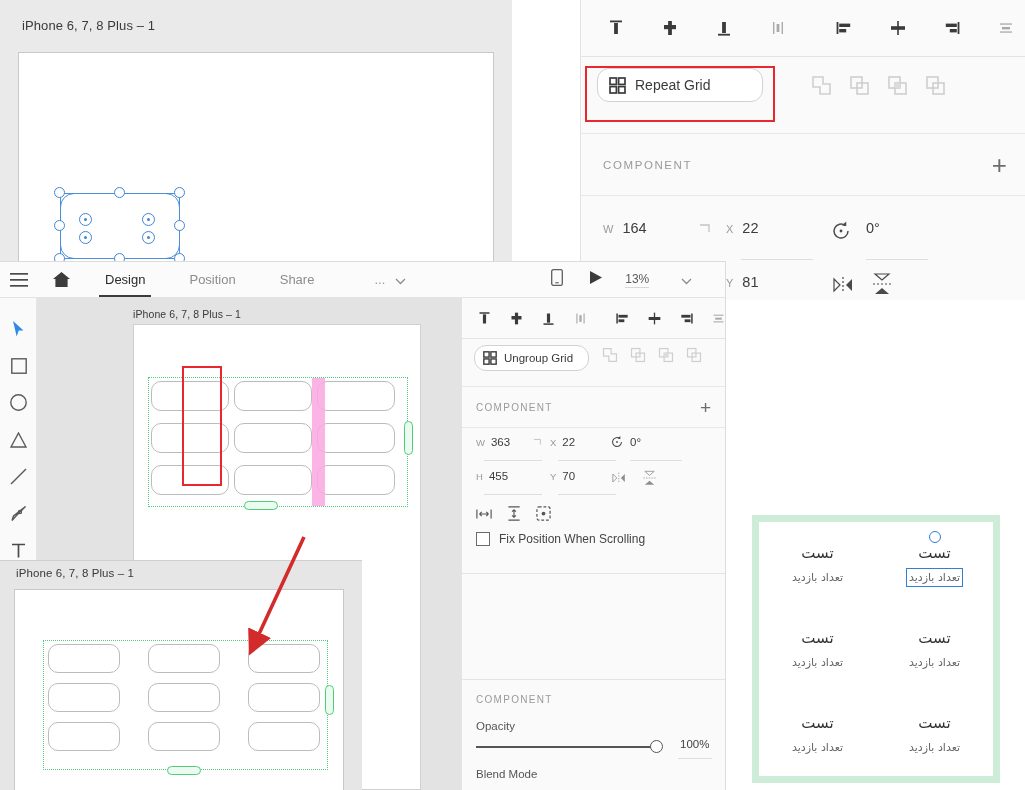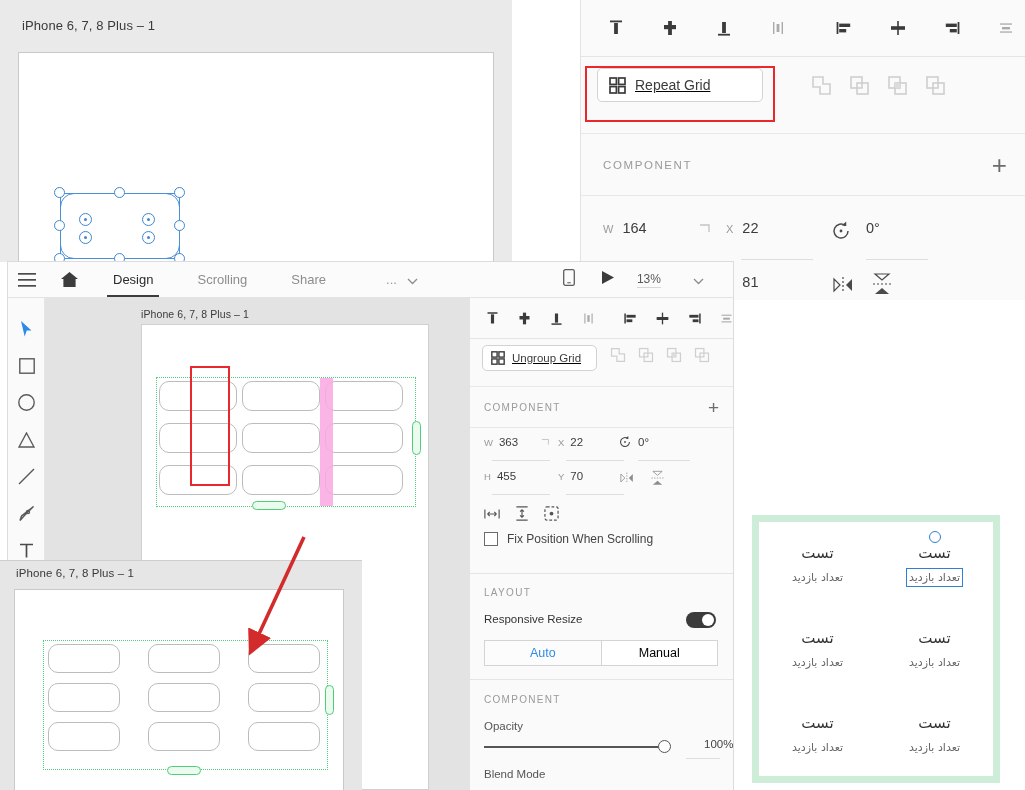--- a/index.html
+++ b/index.html
@@ -42,31 +42,31 @@
   .align-bar { position:absolute; left:0; top:0; width:100%; height:56px;
                display:flex; align-items:center; }
   .align-grp { display:flex; align-items:center; }
   .align-btn { width:54px; height:40px; display:flex; align-items:center; justify-content:center;
                cursor:pointer; }
   .align-btn svg { display:block; }
   .sub-bar { position:absolute; left:0; top:57px; width:100%; height:76px; }
   .rg-outline { position:absolute; left:4px; top:9px; width:190px; height:56px;
                 border:2.5px solid #e8282c; }
   .rg-btn { position:absolute; left:16px; top:11px; width:166px; height:34px;
-            background:#fff; border:1px solid #d2d2d2; border-radius:5px;
-            display:flex; align-items:center; gap:9px; padding-left:11px; cursor:pointer;text-decoration:underline; }
+            background:#fff; border:1px solid #d2d2d2; border-radius:12px;
+            display:flex; align-items:center; gap:9px; padding-left:11px; cursor:pointer; }
   .rg-btn span.t { font-size:14px; color:#3b3b3b; }
   .boolops { position:absolute; left:230px; top:18px; display:flex; gap:17px; }
   .sec-comp { position:absolute; left:0; top:133px; width:100%; height:63px;
               border-top:1px solid #e8e8e8; border-bottom:1px solid #e8e8e8; }
   .plus { font-size:26px; color:#6d6d6d; font-weight:300; line-height:1; cursor:pointer; }
 
   
   #mid { left:0px; top:262px; width:725px; height:528px; background:#fdba74;
-         box-shadow:0 0 0 1px #dcdcdc;margin-left:8px; }
+         box-shadow:0 0 0 1px #dcdcdc; }
   .xd-top { position:absolute; left:0; top:0; width:725px; height:36px;
             background:#fbfbfb; border-bottom:1px solid #e3e3e3;
             display:flex; align-items:center; }
   .xd-tab { font-size:13px; color:#8d8d8d; padding:0 4px; cursor:pointer; position:relative; }
   .xd-tab.active { color:#2b2b2b; }
   .xd-tab.active::after { content:""; position:absolute; left:-2px; right:-2px; bottom:-10px;
                           height:2px; background:#3c3c3c; }
   .xd-left { position:absolute; left:0; top:36px; width:37px; height:492px;
              background:#fafafa; border-right:1px solid #e6e6e6; }
   .tool { width:37px; height:37px; display:flex; align-items:center; justify-content:center; cursor:pointer; }
@@ -300,21 +300,21 @@
             <rect y="6" width="18" height="1.7" fill="#4b4b4b"></rect>
             <rect y="12" width="18" height="1.7" fill="#4b4b4b"></rect>
           </svg>
       </span>
       <span style="width:48px;display:flex;justify-content:center">
         <svg width="19" height="17" viewBox="0 0 19 17">
             <path d="M9.5 1L1 8h2.4v8h12.2V8H18z" fill="#3c3c3c"></path>
           </svg>
       </span>
       <span class="xd-tab active" style="margin-left:16px">Design</span>
-      <span class="xd-tab" style="margin-left:36px">Scrolling</span>
+      <span class="xd-tab" style="margin-left:36px">Position</span>
       <span class="xd-tab" style="margin-left:36px">Share</span>
       <span style="margin-left:56px;font-size:13px;color:#9b9b9b">...</span>
       <span style="margin-left:10px">
         <svg width="11" height="7" viewBox="0 0 11 7">
             <path d="M1 1l4.5 4.5L10 1" fill="none" stroke="#8c8c8c" stroke-width="1.3"></path>
           </svg>
       </span>
       <span style="margin-left:145px">
         <svg width="12" height="17" viewBox="0 0 12 17">
             <rect x=".7" y=".7" width="10.6" height="15.6" rx="1.6" fill="none" stroke="#5e5e5e" stroke-width="1.3"></rect>
@@ -548,38 +548,29 @@
               </svg></span>
         </div>
 
         <div style="position:absolute;left:14px;top:104px;display:flex;align-items:center;gap:9px">
           <span class="chk"></span>
           <span style="font-size:12px;color:#444">Fix Position When Scrolling</span>
         </div>
       </div>
 
       <div class="divider-h" style="position:absolute;left:0;top:275px;width:100%"></div>
-      <div style="position:absolute;left:0;top:276px;width:100%;height:105px">
-        <span class="sec-title" style="position:absolute;left:14px;top:13px;font-size:10px;letter-spacing:1.3px">LAYOUT</span>
-        <span style="position:absolute;left:14px;top:39px;font-size:11.5px;color:#333">Responsive Resize</span>
-        <span class="toggle" style="position:absolute;left:216px;top:38px"></span>
-        <div style="position:absolute;left:14px;top:66px;width:234px;display:flex">
-          <span class="segbtn sel">Auto</span>
-          <span class="segbtn" style="border-left:none">Manual</span>
-        </div>
-      </div>
 
       <div class="divider-h" style="position:absolute;left:0;top:381px;width:100%"></div>
       <div style="position:absolute;left:0;top:382px;width:100%;height:110px">
         <span class="sec-title" style="position:absolute;left:14px;top:14px;font-size:10px;letter-spacing:1.3px">COMPONENT</span>
         <span style="position:absolute;left:14px;top:40px;font-size:11.5px;color:#555">Opacity</span>
         <div class="slider-track" style="position:absolute;left:14px;top:66px;width:180px">
           <span class="slider-knob"></span>
         </div>
-        <span style="position:absolute;left:234px;top:58px;font-size:11.5px;color:#444">100%</span>
+        <span style="position:absolute;left:218px;top:58px;font-size:11.5px;color:#444">100%</span>
         <div class="underline" style="position:absolute;left:216px;top:78px;width:34px"></div>
         <span style="position:absolute;left:14px;top:88px;font-size:11.5px;color:#555">Blend Mode</span>
       </div>
     </div>
   </div>
 
   <div class="panel" id="bl">
     <div class="artboard-label" style="position:absolute;left:16px;top:6px;font-size:11.5px">iPhone 6, 7, 8 Plus – 1</div>
     <div class="canvas2">
       <div class="grid-dash" style="left:28px;top:50px;width:285px;height:130px"></div>

